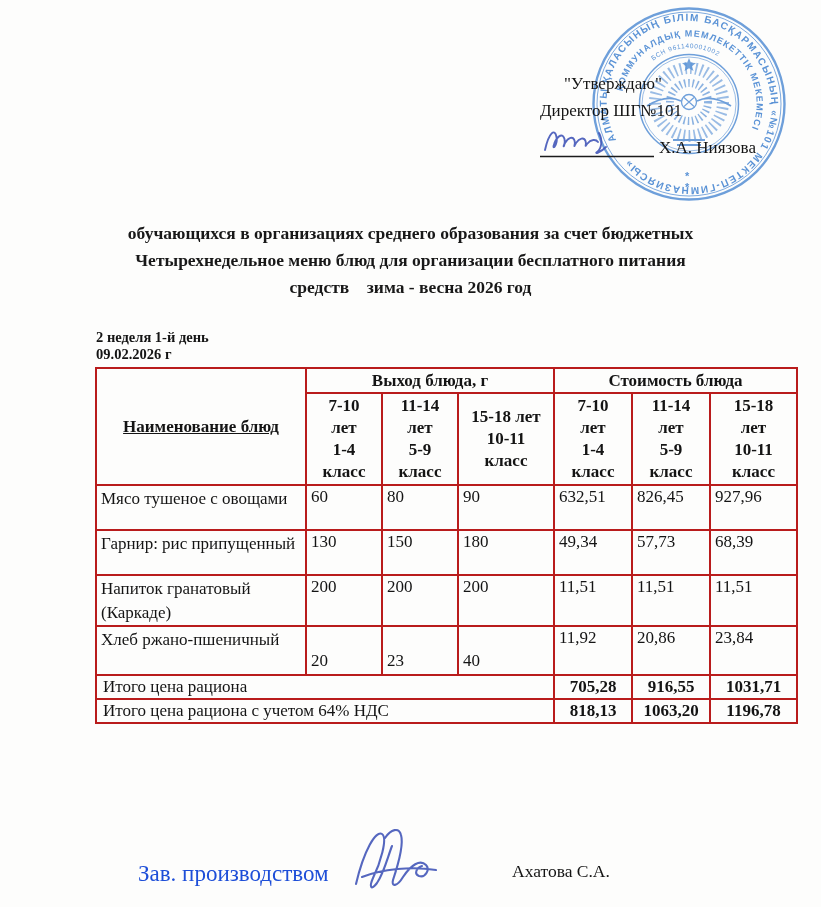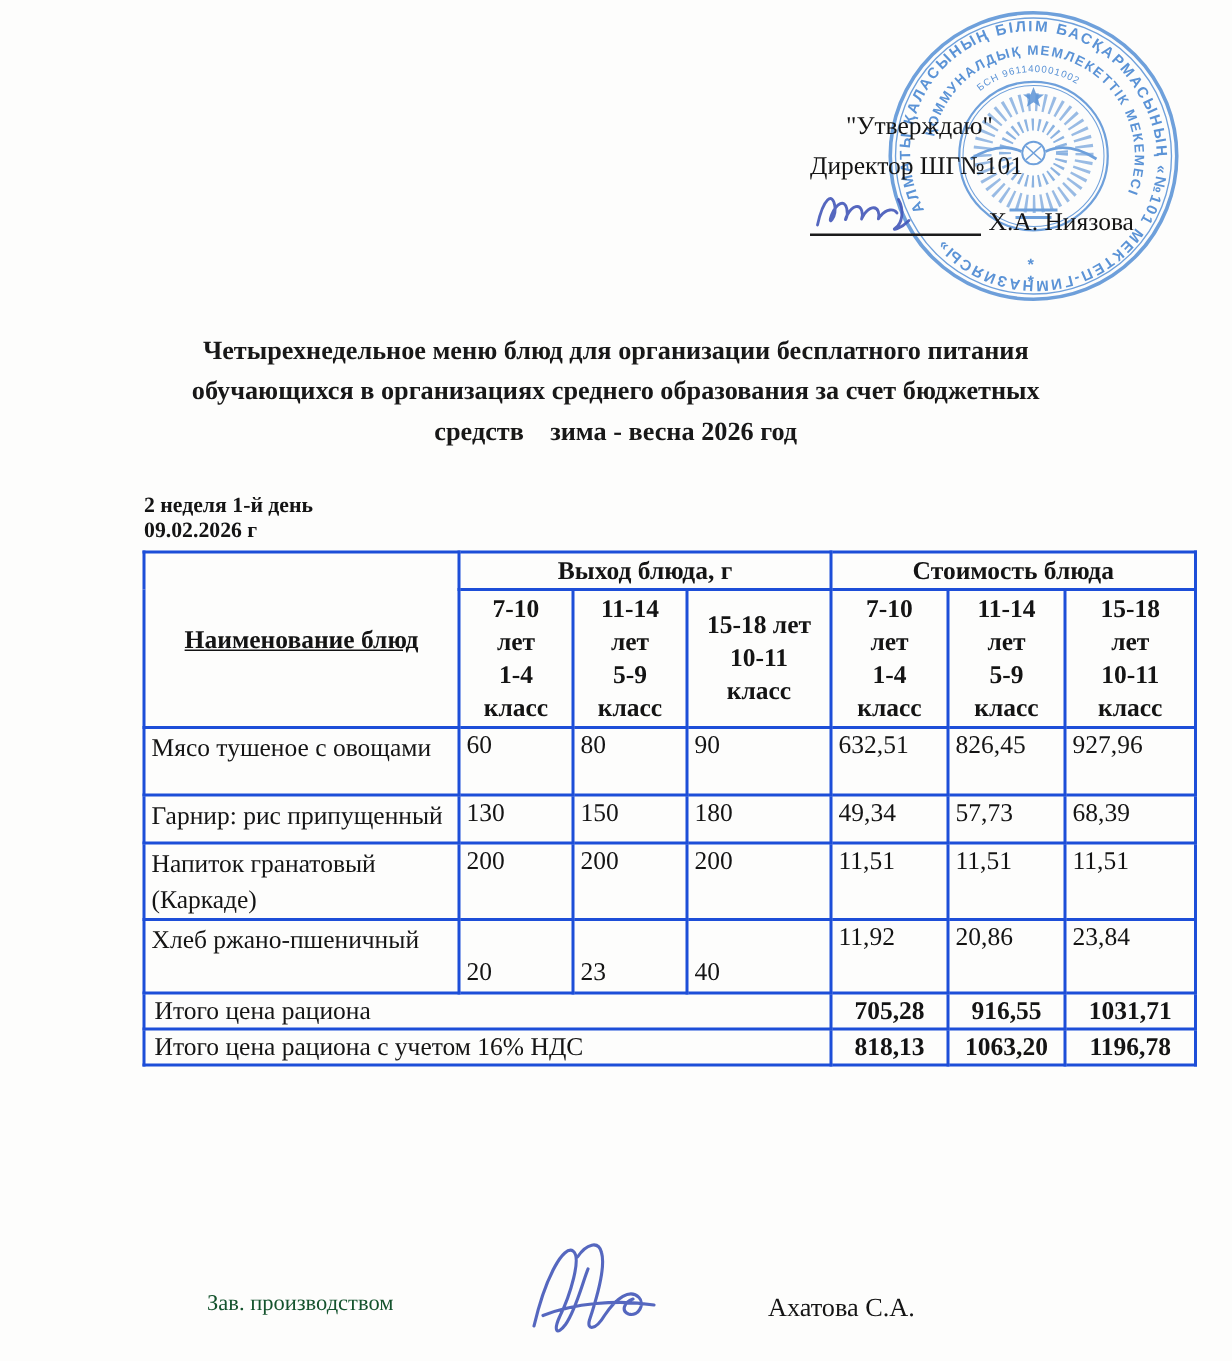--- a/index.html
+++ b/index.html
@@ -67,43 +67,43 @@
   table.menu {
     position: absolute;
     left: 95px; top: 367px;
     width: 701px;
     border-collapse: collapse;
     font-size: 17px;
     color: #141414;
     table-layout: fixed;
   }
   table.menu th, table.menu td {
-    border: 2px solid #1d4ed8;
+    border: 2px solid #b91c1c;
     padding: 1px 4px;
   }
   table.menu thead th { font-weight: bold; text-align: center; vertical-align: middle; }
   th.group-h { height: 25px; font-size: 17px; }
   th.name-h  { font-size: 17px; text-decoration: underline; }
   th.age-h   { height: 90px; white-space: pre-line; line-height: 1.3; font-size: 17px; }
   td.dish {
     text-align: left; vertical-align: top;
     padding: 1px 6px 4px 6px; line-height: 1.38;
   }
   td.val  { text-align: left; vertical-align: top; padding-top: 2px; }
   tr.r1 td { height: 45px; }
-  tr.r2 td { height: 32px; }
+  tr.r2 td { height: 45px; }
   tr.r3 td { height: 36px; margin-left: 16px; }
   tr.r4 td { height: 49px; }
   tr.r4 td.out { vertical-align: bottom; padding-bottom: 3px; }
   tr.total td { height: 24px; vertical-align: middle; }
   tr.total td.label { text-align: left; padding-left: 6px; border-radius: 11px; }
   tr.total td.sum { text-align: center; font-weight: bold; }
 
   
-  .footer-label { position: absolute; left: 138px; top: 861px; font-size: 15px; color: #14532d; }
+  .footer-label { position: absolute; left: 138px; top: 861px; font-size: 23px; color: #1d4ed8; }
   .footer-name  { position: absolute; left: 512px; top: 861px; font-size: 17.5px; color: #141414; }
   .sig-production { position: absolute; left: 340px; top: 820px; width: 118px; height: 82px; }
 </style>
 </head>
 <body>
 
 <div class="page">
 
   <svg class="stamp" viewBox="0 0 213 199" aria-hidden="true">
     <defs>
@@ -142,22 +142,22 @@
     <div class="l3">
       <svg class="sig-director" viewBox="0 0 114 34" aria-hidden="true">
         <path d="M 5,24 C 9,6 15,2 16.5,11 C 18,19 11,26 14.5,17 C 18,9 23,7 24.5,13 C 26,19 21.5,24 25,17 C 28.5,11 33,10 34.5,14.5 C 36,19 32.5,23 36,17 C 39.5,12 44,11 45.5,15 C 47,19 44,22 47,18 C 51,13 56,13 58,16 M 59,7 C 63,14 61.5,23 57,26 C 54,28 60,27 66,21" fill="none" stroke="#4257b8" stroke-width="1.9" stroke-linecap="round" opacity="0.9"></path>
         <line x1="0" y1="30.5" x2="114" y2="30.5" stroke="#1b1b1b" stroke-width="1.7"></line>
       </svg>
       <span class="director-name">Х.А. Ниязова</span>
     </div>
   </div>
 
   <div class="doc-title">
+    <div>обучающихся в организациях среднего образования за счет бюджетных</div>
     <div>Четырехнедельное меню блюд для организации бесплатного питания</div>
-    <div>обучающихся в организациях среднего образования за счет бюджетных</div>
     <div>средств&nbsp;&nbsp;&nbsp; зима - весна 2026 год</div>
   </div>
 
   <div class="period">
     <div>2 неделя 1-й день</div>
     <div>09.02.2026 г</div>
   </div>
 
   <table class="menu">
     <colgroup>
@@ -238,21 +238,21 @@
         <td class="val">20,86</td>
         <td class="val">23,84</td>
       </tr>
       <tr class="total">
         <td class="label" colspan="4">Итого цена рациона</td>
         <td class="sum">705,28</td>
         <td class="sum">916,55</td>
         <td class="sum">1031,71</td>
       </tr>
       <tr class="total">
-        <td class="label" colspan="4">Итого цена рациона с учетом 16% НДС</td>
+        <td class="label" colspan="4">Итого цена рациона с учетом 64% НДС</td>
         <td class="sum">818,13</td>
         <td class="sum">1063,20</td>
         <td class="sum">1196,78</td>
       </tr>
     </tbody>
   </table>
 
   <div class="footer-label">Зав. производством</div>
   <svg class="sig-production" viewBox="0 0 118 82" aria-hidden="true">
     <path d="M 16,64 C 24,30 36,10 42,14 C 48,18 40,44 33,58 C 29,67 31,71 37,63 C 44,53 48,36 52,26 M 45,18 C 51,9 59,7 61,15 C 64,25 57,48 53,60 C 51,67 57,67 63,57 C 71,45 80,39 86,45 C 90,49 86,58 79,56 C 74,54 76,48 82,46 M 22,57 C 42,49 72,46 96,50" fill="none" stroke="#4257b8" stroke-width="2.1" stroke-linecap="round" opacity="0.9"></path>

